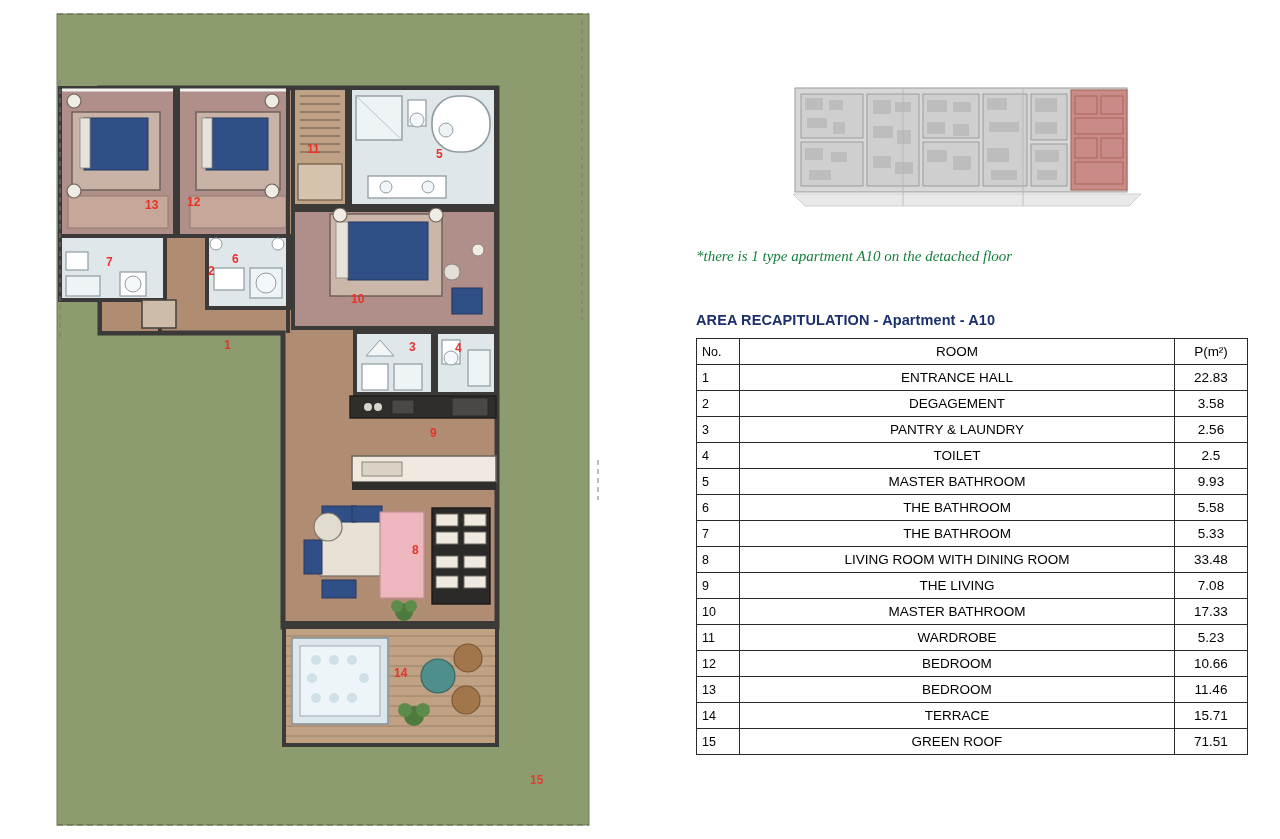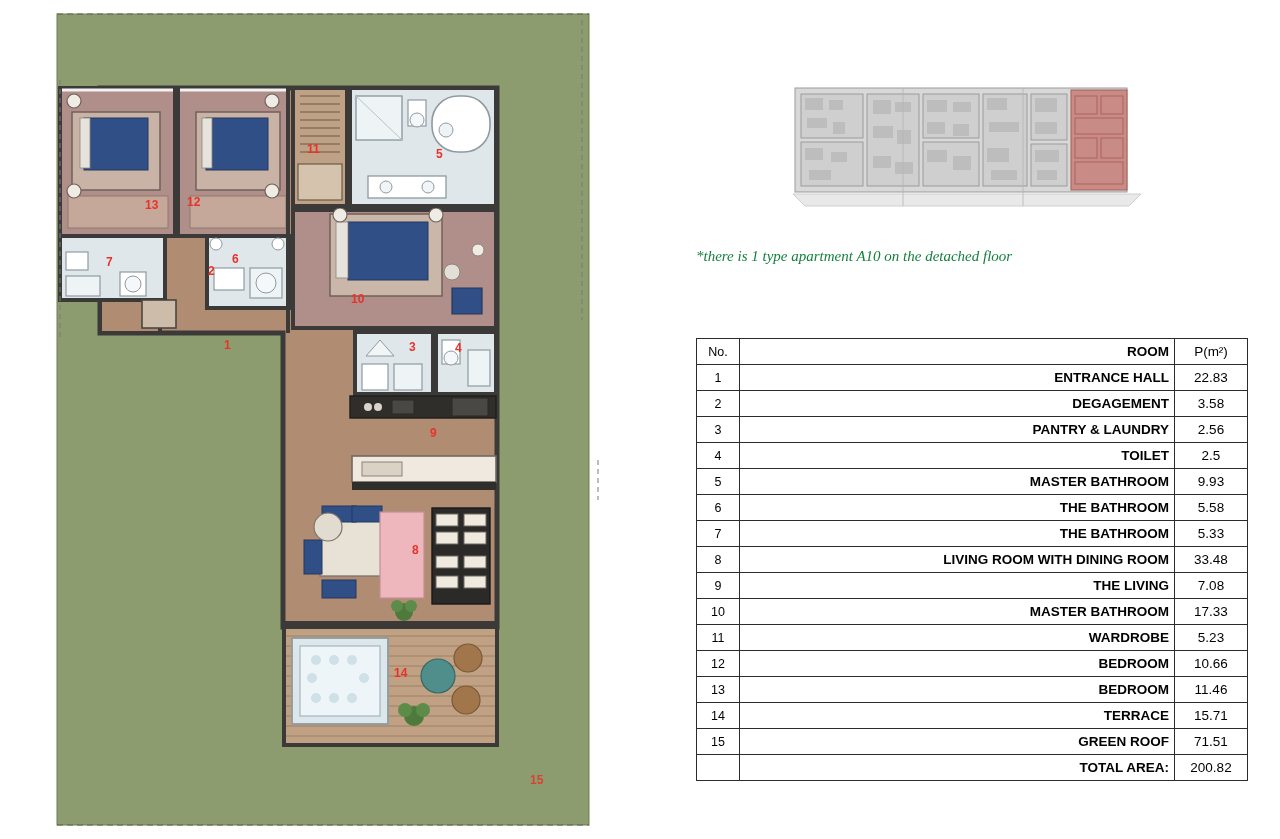--- a/index.html
+++ b/index.html
@@ -81,26 +81,25 @@
   }
   table.area td, table.area th {
     border: 1px solid #2b2b2b;
     padding: 2px 5px;
     height: 21px;
     font-weight: normal;
     font-family: "Liberation Sans", sans-serif;
   }
   table.area .c-no {
     width: 32px;
+    text-align: left;
+    font-size: 12.5px;
+  }
+  table.area .c-room {
     text-align: center;
-    font-size: 12.5px;
-  }
-  table.area .c-room {
-    text-align: right;
-    font-weight: bold;
   }
   table.area .c-area {
     width: 62px;
     text-align: center;
   }
   table.area thead td {
     font-size: 13.5px;
   }
 </style>
 </head>
@@ -415,20 +414,21 @@
         </g>
       </g>
 
       <line x1="118" y1="10" x2="118" y2="128" stroke="#b5b5b5" stroke-width="0.8"></line>
       <line x1="238" y1="10" x2="238" y2="128" stroke="#b5b5b5" stroke-width="0.8"></line>
     </svg>
   </div>
 
   <div id="note">*there is 1 type apartment A10 on the detached floor</div>
 
+  <div id="area-title">AREA RECAPITULATION - Apartment - A10</div>
 
   <div id="area-table-wrap">
     <table class="area">
       <thead>
         <tr>
           <td class="c-no">No.</td>
           <td class="c-room">ROOM</td>
           <td class="c-area">P(m²)</td>
         </tr>
       </thead>
@@ -500,22 +500,17 @@
         </tr>
         <tr>
           <td class="c-no">14</td>
           <td class="c-room">TERRACE</td>
           <td class="c-area">15.71</td>
         </tr>
         <tr>
           <td class="c-no">15</td>
           <td class="c-room">GREEN ROOF</td>
           <td class="c-area">71.51</td>
-        </tr>
-        <tr>
-          <td class="c-no"></td>
-          <td class="c-room">TOTAL AREA:</td>
-          <td class="c-area">200.82</td>
         </tr>
       </tbody>
     </table>
   </div>
 </div>
 
 </body></html>

